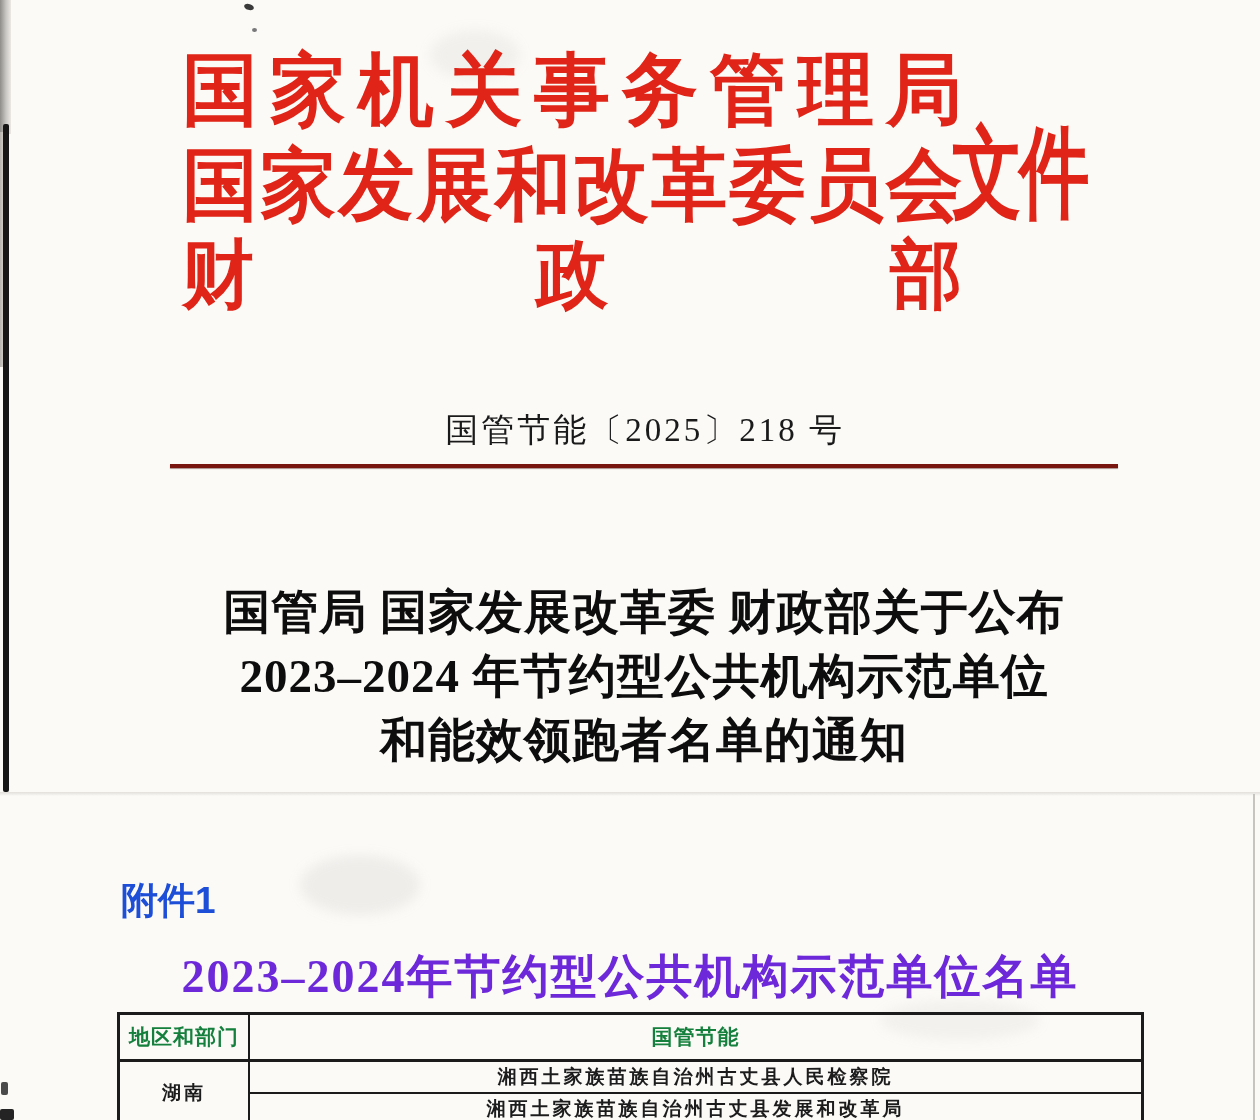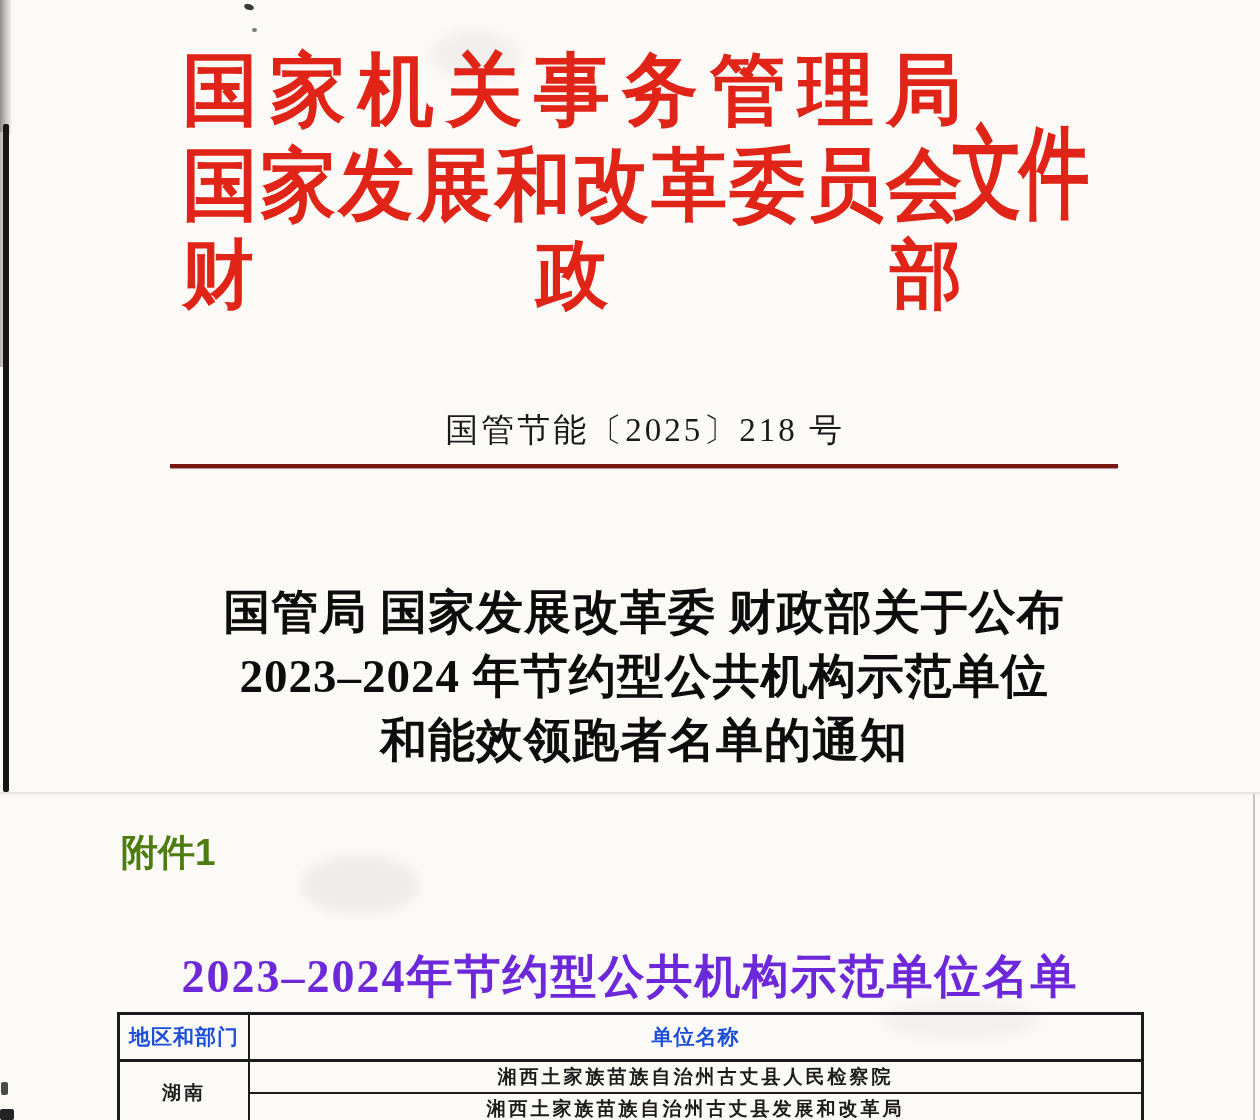--- a/index.html
+++ b/index.html
@@ -46,36 +46,36 @@
     font-size:33px;letter-spacing:3px;color:#1a1a1a;transform:translateX(15px);}
   .red-rule{position:absolute;left:170px;top:464px;width:948px;height:4px;
     background:#77150e;box-shadow:0 1px 1px rgba(70,12,6,.45);}
 
   
   .main-title{position:absolute;top:580px;left:0;width:1260px;text-align:center;
     font-weight:bold;color:#0d0d0d;font-size:47px;line-height:64px;
     letter-spacing:1px;transform:translateX(14px);}
 
   
-  .attachment-label{position:absolute;left:121px;top:828px;
+  .attachment-label{position:absolute;left:121px;top:876px;
     font-family:"Liberation Sans","DejaVu Sans",sans-serif;
-    font-size:37px;font-weight:bold;color:#4d7c0f;}
+    font-size:37px;font-weight:bold;color:#1d4ed8;}
   .attachment-title{position:absolute;top:948px;left:0;width:1260px;text-align:center;
     font-size:46px;font-weight:bold;letter-spacing:2px;color:#6d28d9;line-height:58px;}
 
   
   .table-wrap{position:absolute;left:117px;top:1012px;width:1027px;}
   table.unit-table{width:100%;border-collapse:collapse;table-layout:fixed;
     border:3px solid #1b1b1b;}
   table.unit-table td{border:2px solid #1b1b1b;text-align:center;vertical-align:middle;
     padding:0;overflow:hidden;}
   .col-region{width:128px;}
   tr.head-row td{height:44px;border-bottom-width:3px;
     font-family:"Liberation Sans","DejaVu Sans",sans-serif;
-    font-size:21px;font-weight:bold;color:#1d4ed8;letter-spacing:1px;}
+    font-size:21px;font-weight:bold;color:#15803d;letter-spacing:1px;}
   tr.data-row td{height:30px;font-size:19px;font-weight:600;color:#1c1c1c;letter-spacing:3px;}
   td.region-cell{font-size:20px;font-weight:600;color:#555;letter-spacing:10px;
     padding-left:10px;}
 </style>
 </head>
 <body>
 
 <div class="page">
 
   <div class="edge-grey-top"></div>
@@ -134,21 +134,21 @@
   </div>
 
   <div class="attachment-label">附件1</div>
   <div class="attachment-title">2023–2024年节约型公共机构示范单位名单</div>
 
   <div class="table-wrap">
     <table class="unit-table">
       <tbody>
           <tr class="head-row">
         <td class="col-region">地区和部门</td>
-        <td>单位名称</td>
+        <td>国管节能</td>
       </tr>
       <tr class="data-row">
         <td class="region-cell" rowspan="2">湖南</td>
         <td>湘西土家族苗族自治州古丈县人民检察院</td>
       </tr>
       <tr class="data-row">
         <td>湘西土家族苗族自治州古丈县发展和改革局</td>
       </tr>
     </tbody>
       </table>

